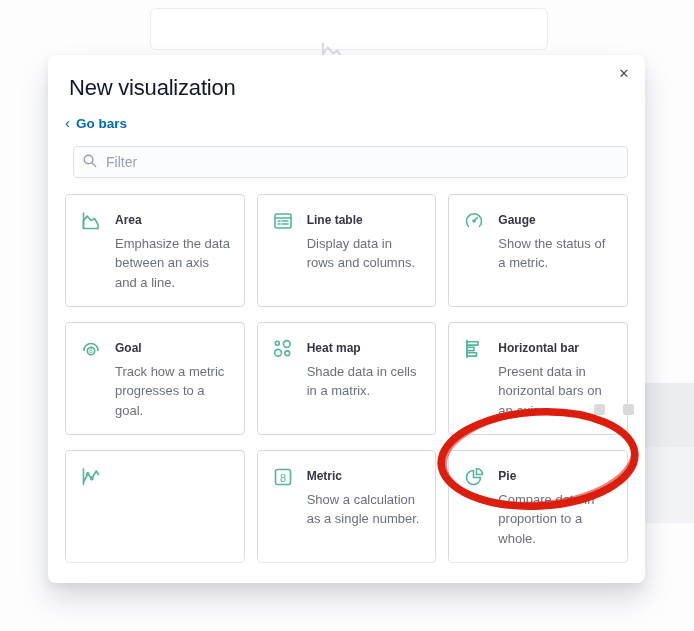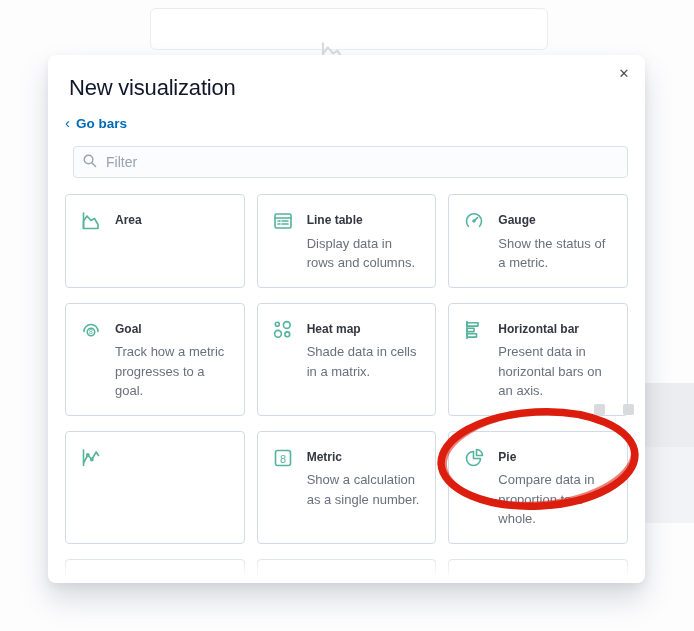--- a/index.html
+++ b/index.html
@@ -117,20 +117,21 @@
     <div class="viz-grid">
         <div class="viz-card">
     <span class="card-icon">
             <svg width="24" height="24" viewBox="0 0 24 24" fill="none" stroke="currentColor" stroke-width="1.6" stroke-linecap="round" stroke-linejoin="round">
               <path d="M4.5 4v15.5"></path>
               <path d="M4.5 19.5V12l3.5-5 4 4.5 3.5-2 3.5 6v4z"></path>
             </svg>
           </span>
     <span class="card-text">
       <span class="card-title">Area</span>
+      <div class="card-desc">Emphasize the data between an axis and a line.</div>
     </span>
   </div>
         <div class="viz-card">
     <span class="card-icon">
             <svg width="24" height="24" viewBox="0 0 24 24" fill="none" stroke="currentColor" stroke-width="1.6" stroke-linecap="round" stroke-linejoin="round">
               <rect x="4" y="5" width="16" height="14" rx="1.5"></rect>
               <path d="M4 9h16"></path>
               <path d="M7 12h2M11 12h6M7 15h2M11 15h6"></path>
             </svg>
           </span>

